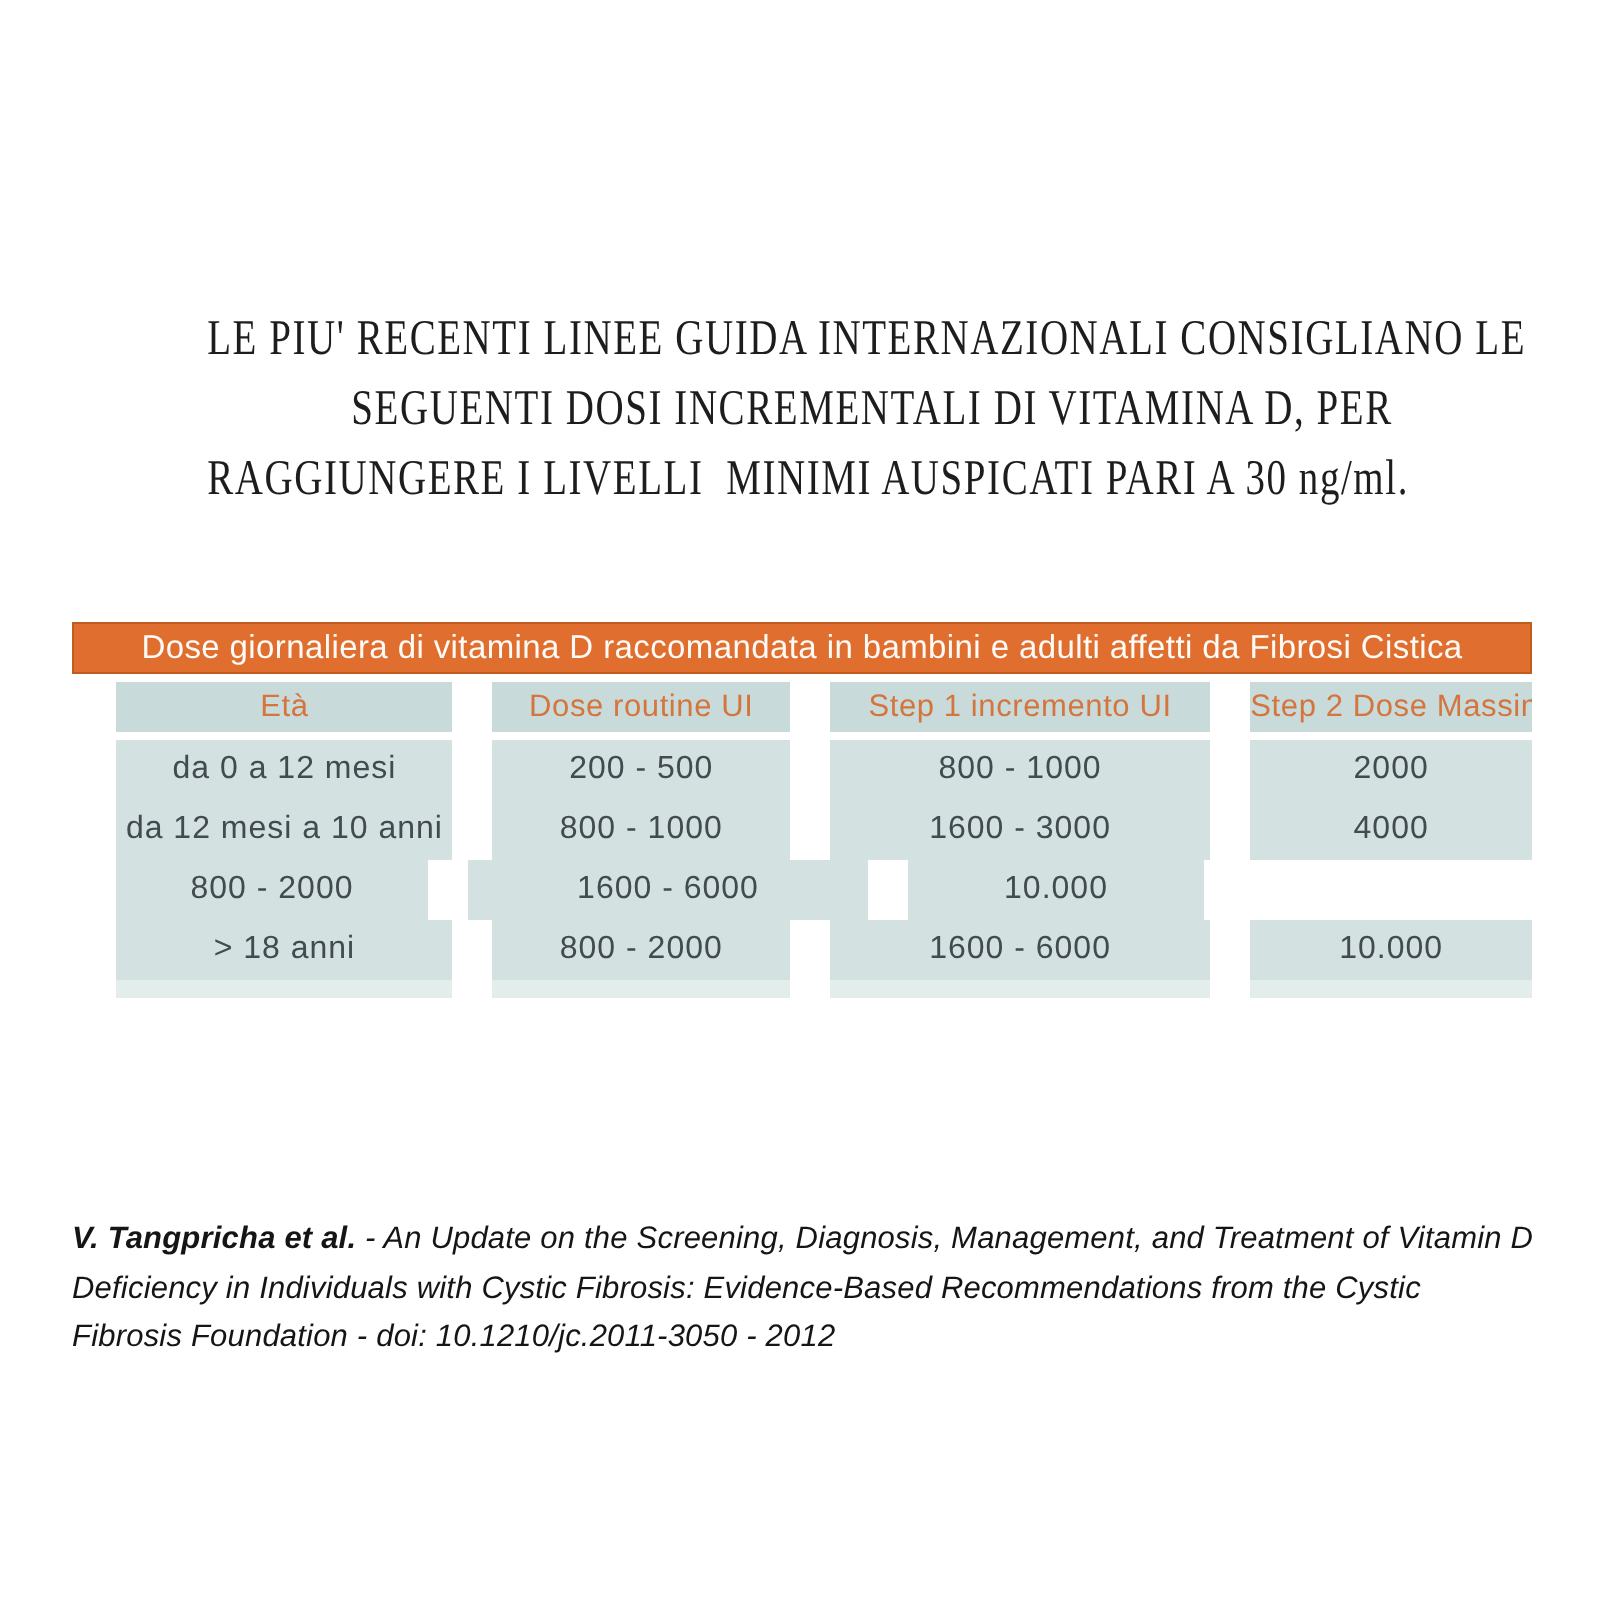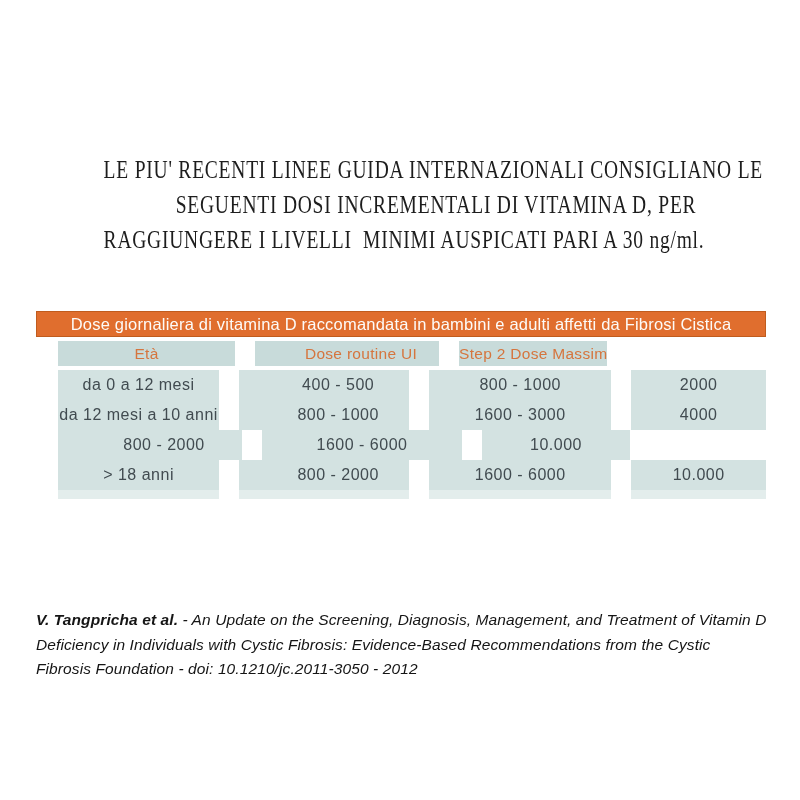--- a/index.html
+++ b/index.html
@@ -71,21 +71,21 @@
     font-size: 16px;
     letter-spacing: 0.5px;
     white-space: nowrap;
     overflow: hidden;
   }
   .scell {
     background: var(--strip-bg, #e3edec);
     height: 9px;
   }
   .col0 { width: 177px; }
-  .col1 { width: 156px; padding-left: 28px; }
+  .col1 { width: 156px; }
   .col2 { width: 200px; }
   .col3 { width: 148px; }
 
   
   #citation {
     position: absolute;
     left: 36px; top: 608px; width: 732px;
     font-style: italic;
     font-size: 15.5px;
     line-height: 24.5px;
@@ -105,26 +105,27 @@
         <div class="title-line">SEGUENTI DOSI INCREMENTALI DI VITAMINA D, PER</div>
         <div class="title-line">RAGGIUNGERE I LIVELLI  MINIMI AUSPICATI PARI A 30 ng/ml.</div>
       </div>
   </div>
 
   <div id="dose-table">
     <div id="table-caption">Dose giornaliera di vitamina D raccomandata in bambini e adulti affetti da Fibrosi Cistica</div>
     <div id="head-row">
         <div class="hcell col0">Età</div>
         <div class="hcell col1">Dose routine UI</div>
+        <div class="hcell col2">Step 1 incremento UI</div>
         <div class="hcell col3">Step 2 Dose Massima UI</div>
       </div>
     <div id="table-body">
         <div class="trow">
           <div class="bcell col0">da 0 a 12 mesi</div>
-          <div class="bcell col1">400 - 500</div>
+          <div class="bcell col1">200 - 500</div>
           <div class="bcell col2">800 - 1000</div>
           <div class="bcell col3">2000</div>
         </div>
         <div class="trow">
           <div class="bcell col0">da 12 mesi a 10 anni</div>
           <div class="bcell col1">800 - 1000</div>
           <div class="bcell col2">1600 - 3000</div>
           <div class="bcell col3">4000</div>
         </div>
         <div class="trow">

